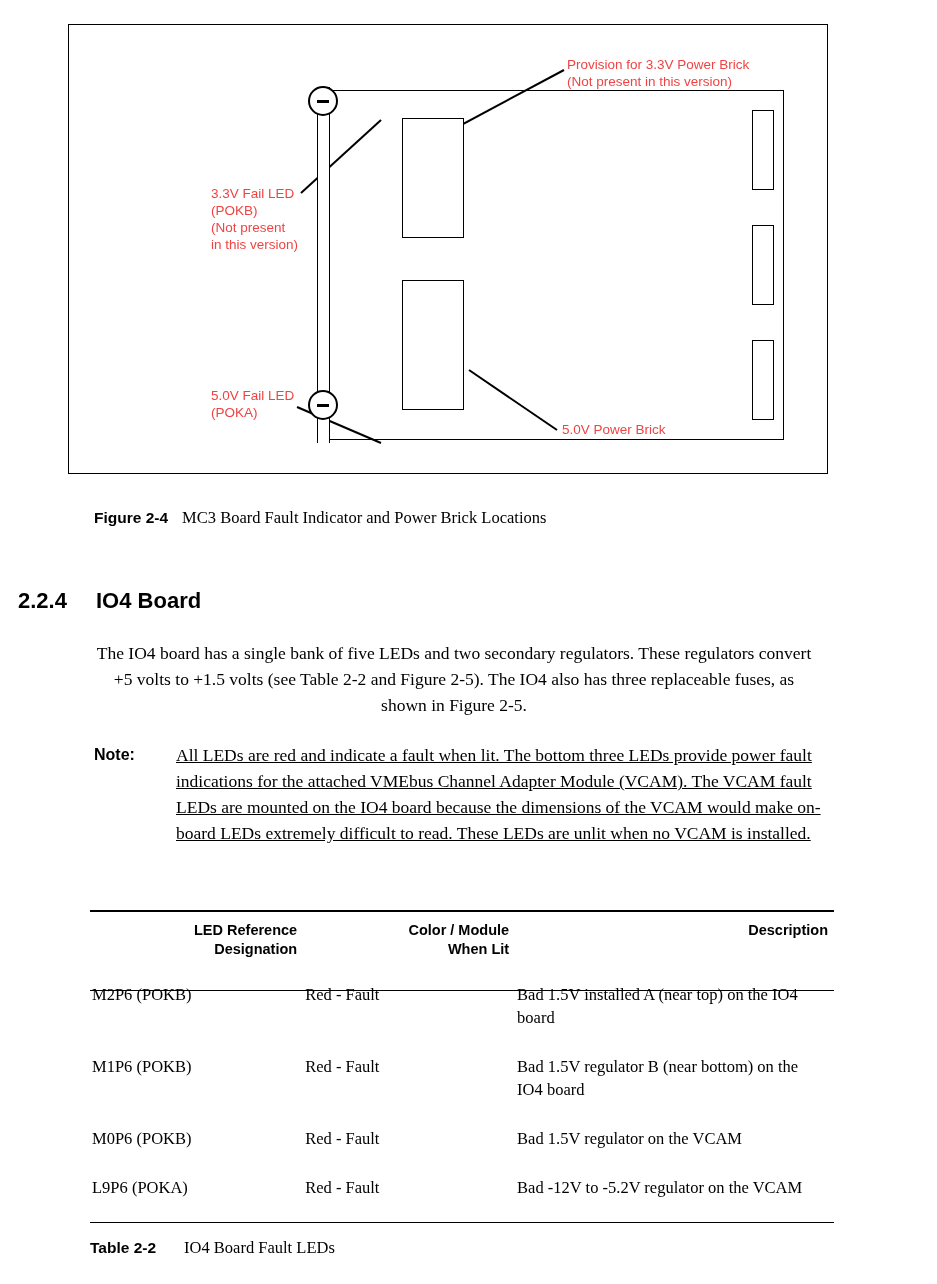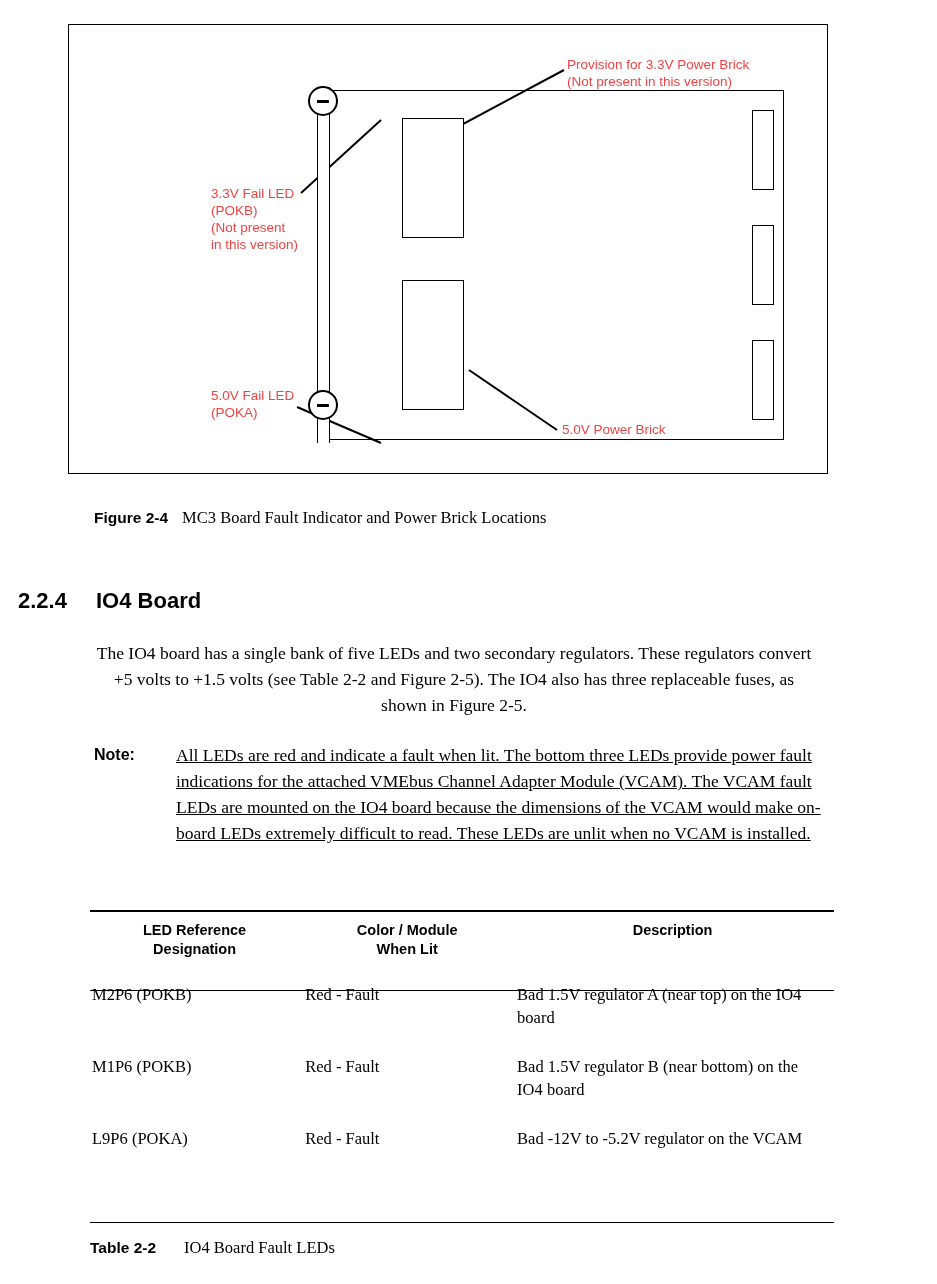--- a/index.html
+++ b/index.html
@@ -189,21 +189,21 @@
     left: 90px;
     top: 912px;
     width: 744px;
     border-collapse: collapse;
     font-size: 16.5px;
   }
   .tbl th {
     font-family: "Liberation Sans", sans-serif;
     font-size: 14.5px;
     font-weight: bold;
-    text-align: center;
+    text-align: right;
     vertical-align: top;
     padding: 9px 6px 11px 2px;
     line-height: 19px;
   }
   .tbl td {
     vertical-align: top;
     padding: 13px 10px 13px 2px;
     line-height: 23px;
     font-family: "Liberation Serif", serif;
   }
@@ -305,28 +305,33 @@
 Designation</th>
       <th class="col2" style="white-space:pre-line;">Color / Module
 When Lit</th>
       <th class="col3" style="white-space:pre-line;">Description</th>
     </tr>
   </thead>
   <tbody>
     <tr>
       <td>M2P6 (POKB)</td>
       <td>Red - Fault</td>
-      <td>Bad 1.5V regulator A (near top) on the IO4 board</td>
+      <td>Bad 1.5V installed A (near top) on the IO4 board</td>
     </tr>
     <tr>
       <td>M1P6 (POKB)</td>
       <td>Red - Fault</td>
       <td>Bad 1.5V regulator B (near bottom) on the IO4 board</td>
     </tr>
     <tr>
+      <td>M0P6 (POKB)</td>
+      <td>Red - Fault</td>
+      <td>Bad 1.5V regulator on the VCAM</td>
+    </tr>
+    <tr>
       <td>L9P6 (POKA)</td>
       <td>Red - Fault</td>
       <td>Bad -12V to -5.2V regulator on the VCAM</td>
     </tr>
   </tbody>
 </table>
 
 <div class="tbl-caption">
   <span class="lead">Table 2-2</span><span class="txt">IO4 Board Fault LEDs</span>
 </div>

